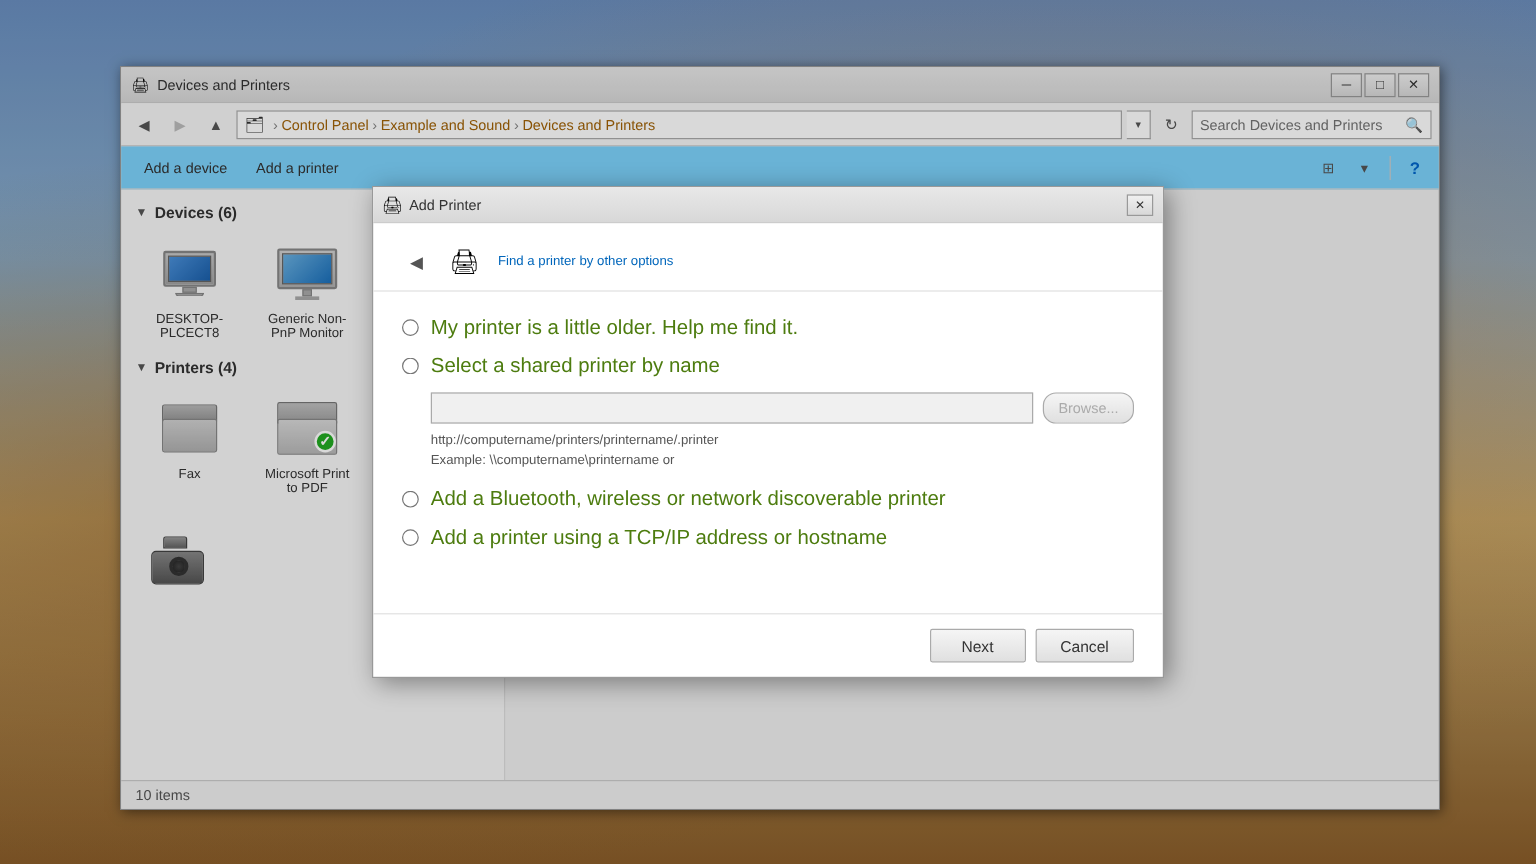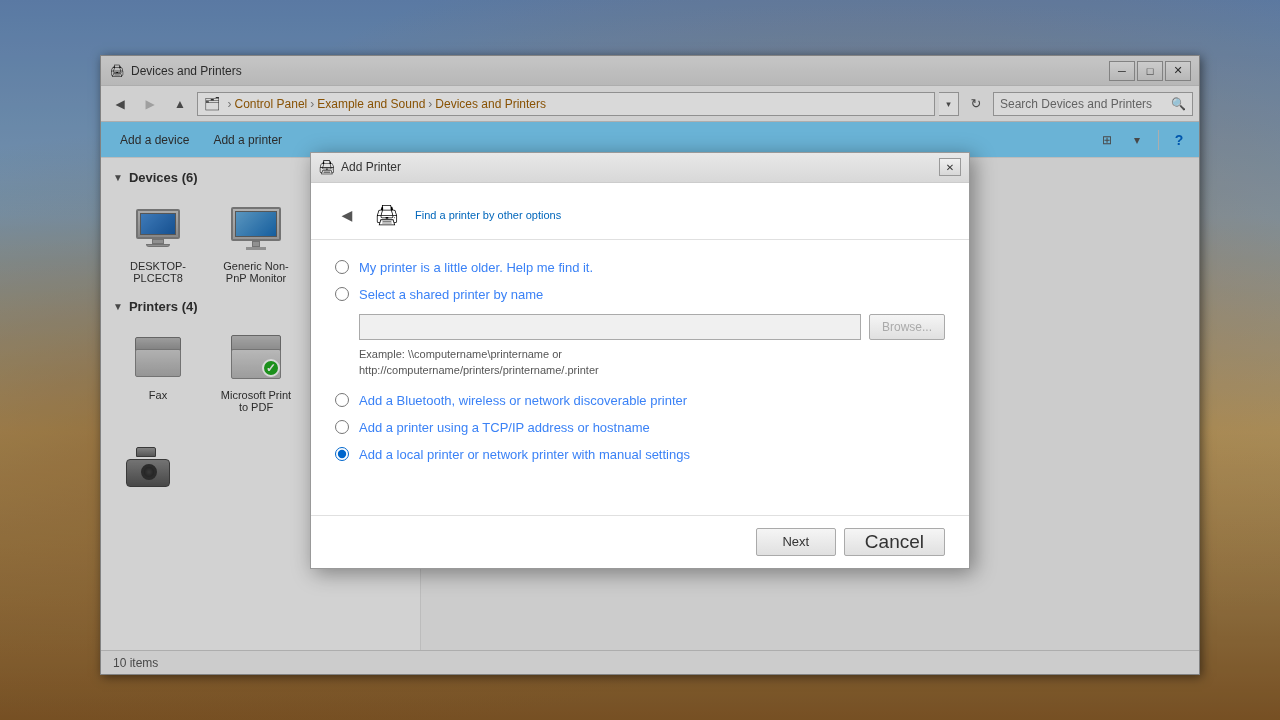--- a/index.html
+++ b/index.html
@@ -577,22 +577,22 @@
     }
     .radio-input {
       width: 14px;
       height: 14px;
       margin-right: 10px;
       cursor: pointer;
       accent-color: #0066cc;
       flex-shrink: 0;
     }
     .radio-label {
-      font-size: 13px;
-      color: #3b82f6;
+      font-size: 17px;
+      color: #4d7c0f;
       cursor: pointer;
     }
 
     .shared-printer-row {
       display: flex;
       align-items: center;
       margin-left: 24px;
       margin-bottom: 6px;
       gap: 8px;
     }
@@ -612,21 +612,21 @@
     .browse-btn {
       height: 26px;
       padding: 0 12px;
       background: linear-gradient(180deg, #f5f5f5, #e0e0e0);
       border: 1px solid #aaa;
       cursor: pointer;
       font-size: 12px;
       color: #333;
       border-radius: 2px;
     }
-    .browse-btn:disabled { color: #aaa; cursor: default; }
+    .browse-btn:disabled { color: #aaa; cursor: default; border-radius: 11px; }
 
     .example-text {
       margin-left: 24px;
       font-size: 11px;
       color: #555;
       margin-bottom: 14px;
       line-height: 1.5;
     }
 
     .dialog-footer {
@@ -647,21 +647,21 @@
       color: #333;
       border-radius: 2px;
       min-width: 80px;
     }
     .btn-cancel {
       height: 28px;
       padding: 0 20px;
       background: linear-gradient(180deg, #f5f5f5, #e0e0e0);
       border: 1px solid #aaa;
       cursor: pointer;
-      font-size: 19px;
+      font-size: 13px;
       color: #333;
       border-radius: 2px;
       min-width: 80px;
     }
   </style>
 </head>
 <body>
 
 <div class="desktop-bg"></div>
 
@@ -827,38 +827,34 @@
         <input type="radio" class="radio-input" name="printer_option" style="">
         <span class="radio-label">Select a shared printer by name</span>
       </label>
 
       <div class="shared-printer-row">
         <input type="text" class="shared-printer-input" disabled="" style="">
         <button class="browse-btn" disabled="">Browse...</button>
       </div>
 
       <div class="example-text">
+        <div>http://computername/printers/printername/.printer</div>
         <div>Example: \\computername\printername or</div>
-        <div>http://computername/printers/printername/.printer</div>
       </div>
 
       <label class="radio-option">
         <input type="radio" class="radio-input" name="printer_option" style="">
         <span class="radio-label">Add a Bluetooth, wireless or network discoverable printer</span>
       </label>
 
       <label class="radio-option">
         <input type="radio" class="radio-input" name="printer_option" style="">
         <span class="radio-label">Add a printer using a TCP/IP address or hostname</span>
       </label>
 
-      <label class="radio-option">
-        <input type="radio" class="radio-input" name="printer_option" checked="" style="">
-        <span class="radio-label">Add a local printer or network printer with manual settings</span>
-      </label>
 
     </div>
 
     <div class="dialog-footer">
       <button class="btn-primary">Next</button>
       <button class="btn-cancel">Cancel</button>
     </div>
 
   </div>
 </div>

